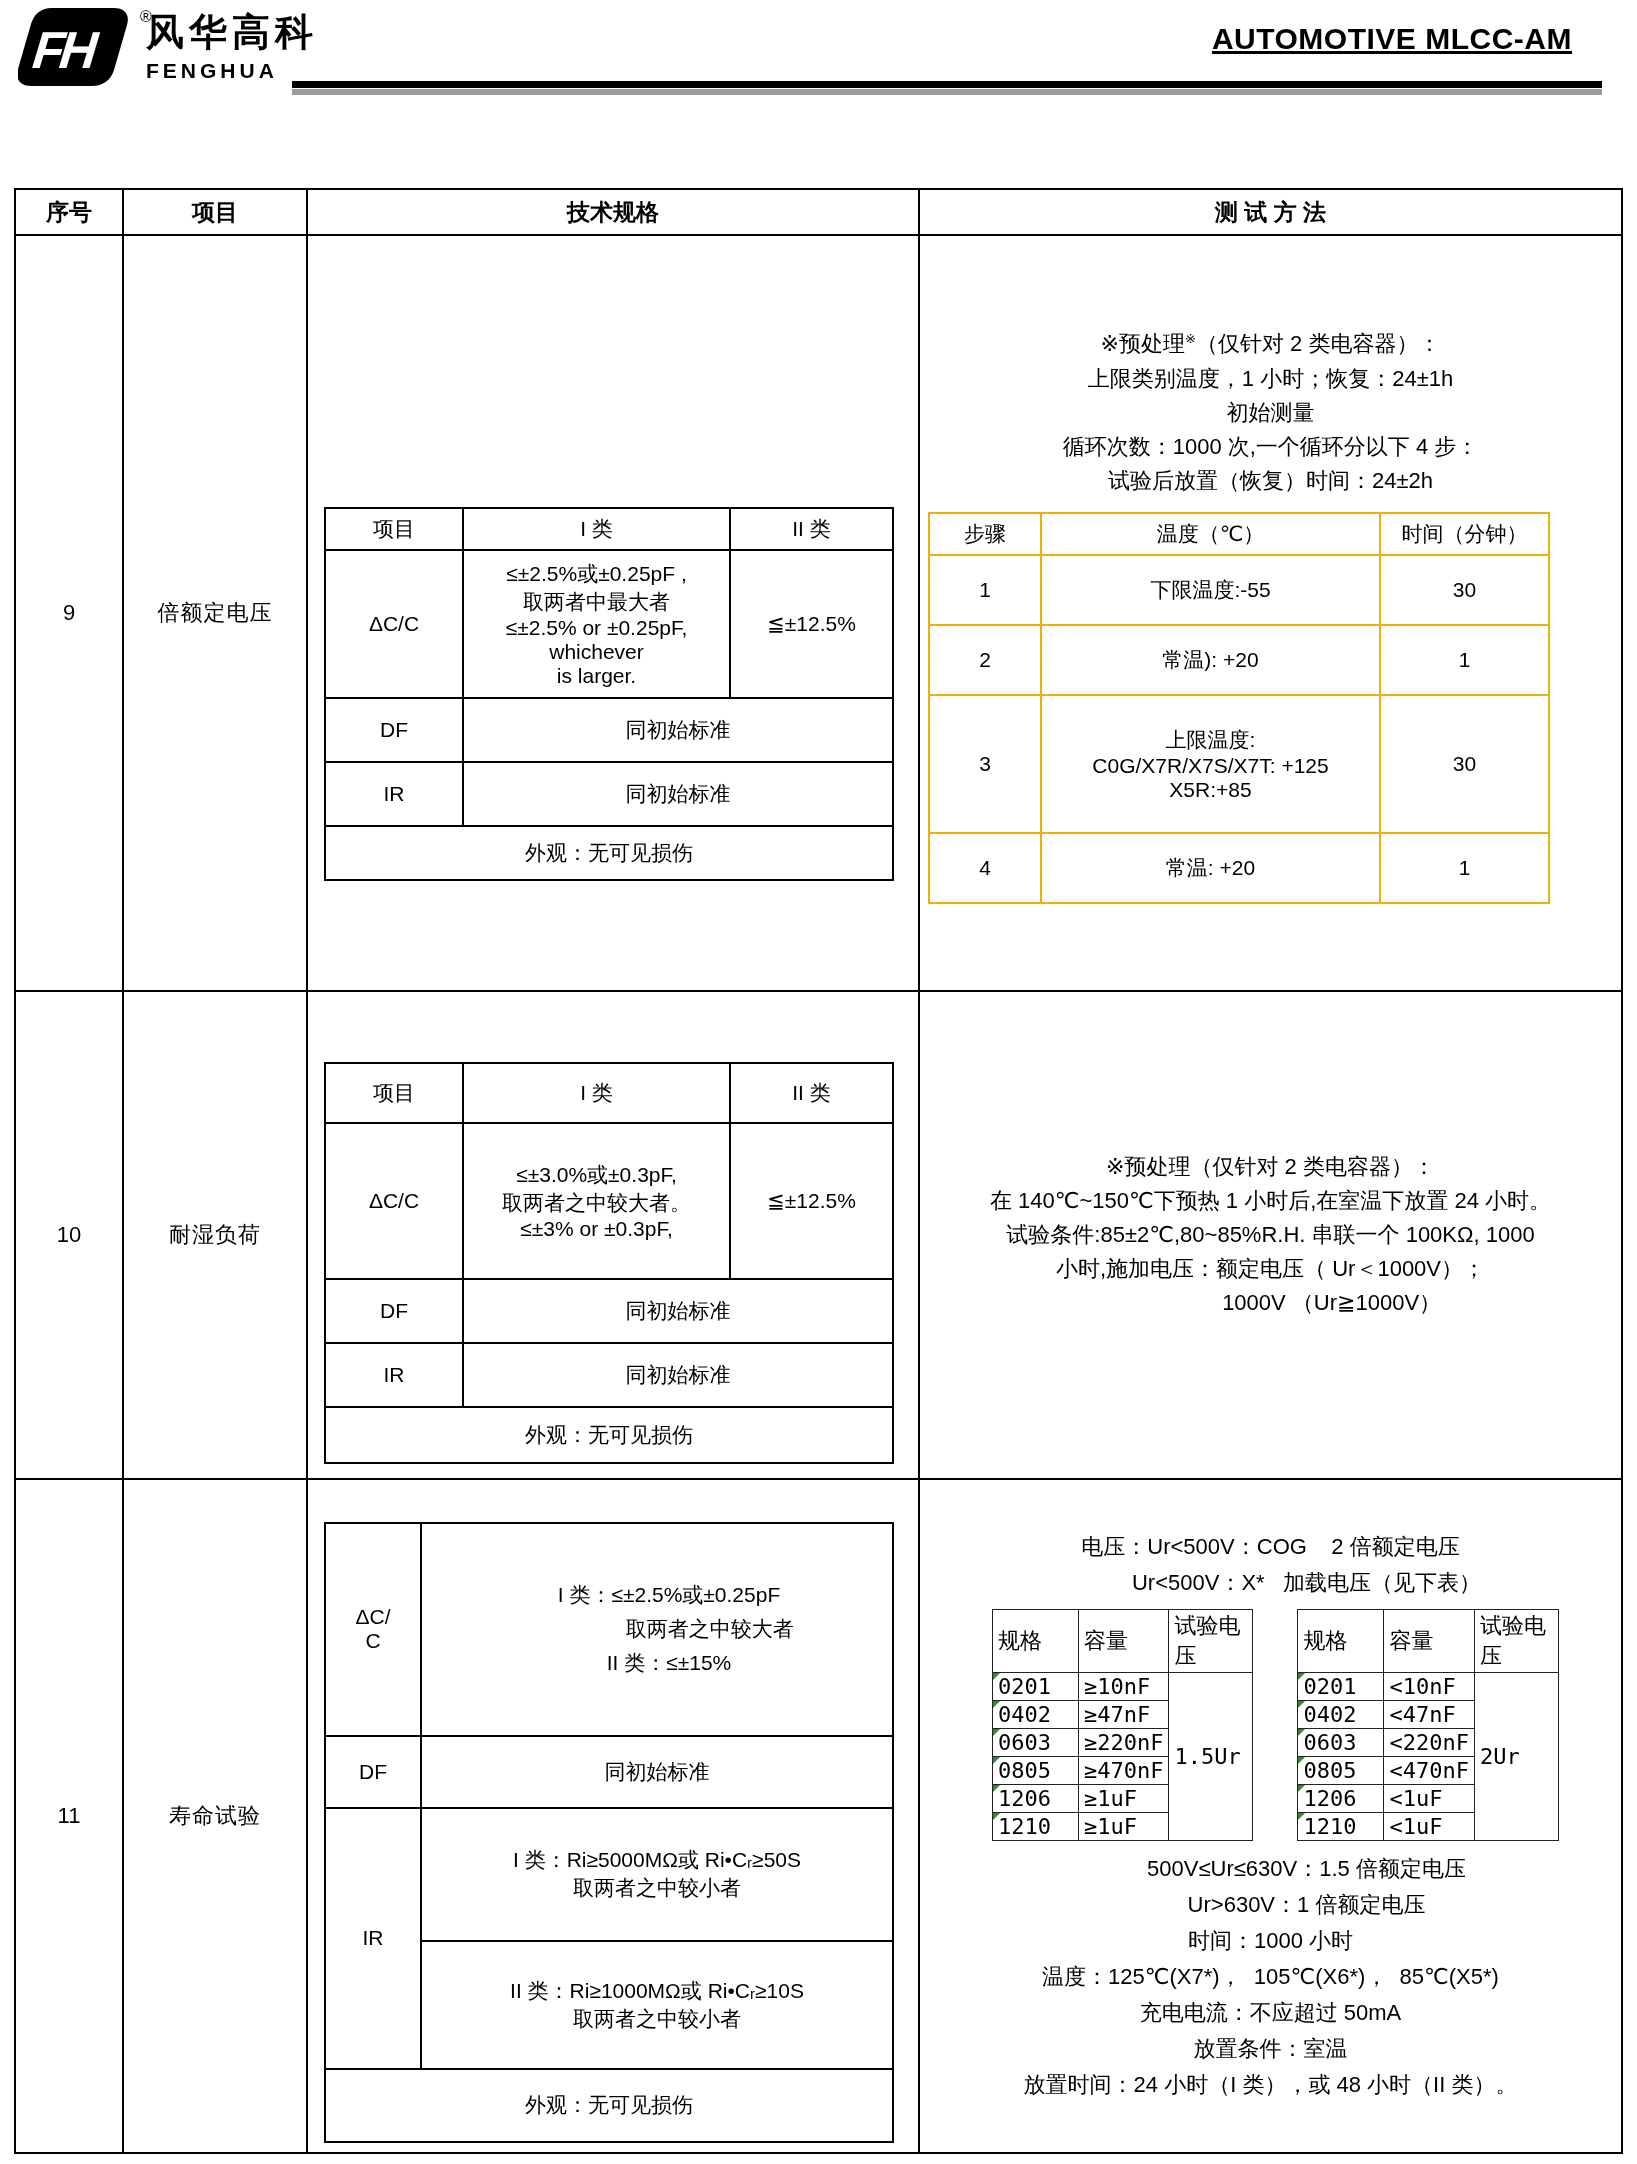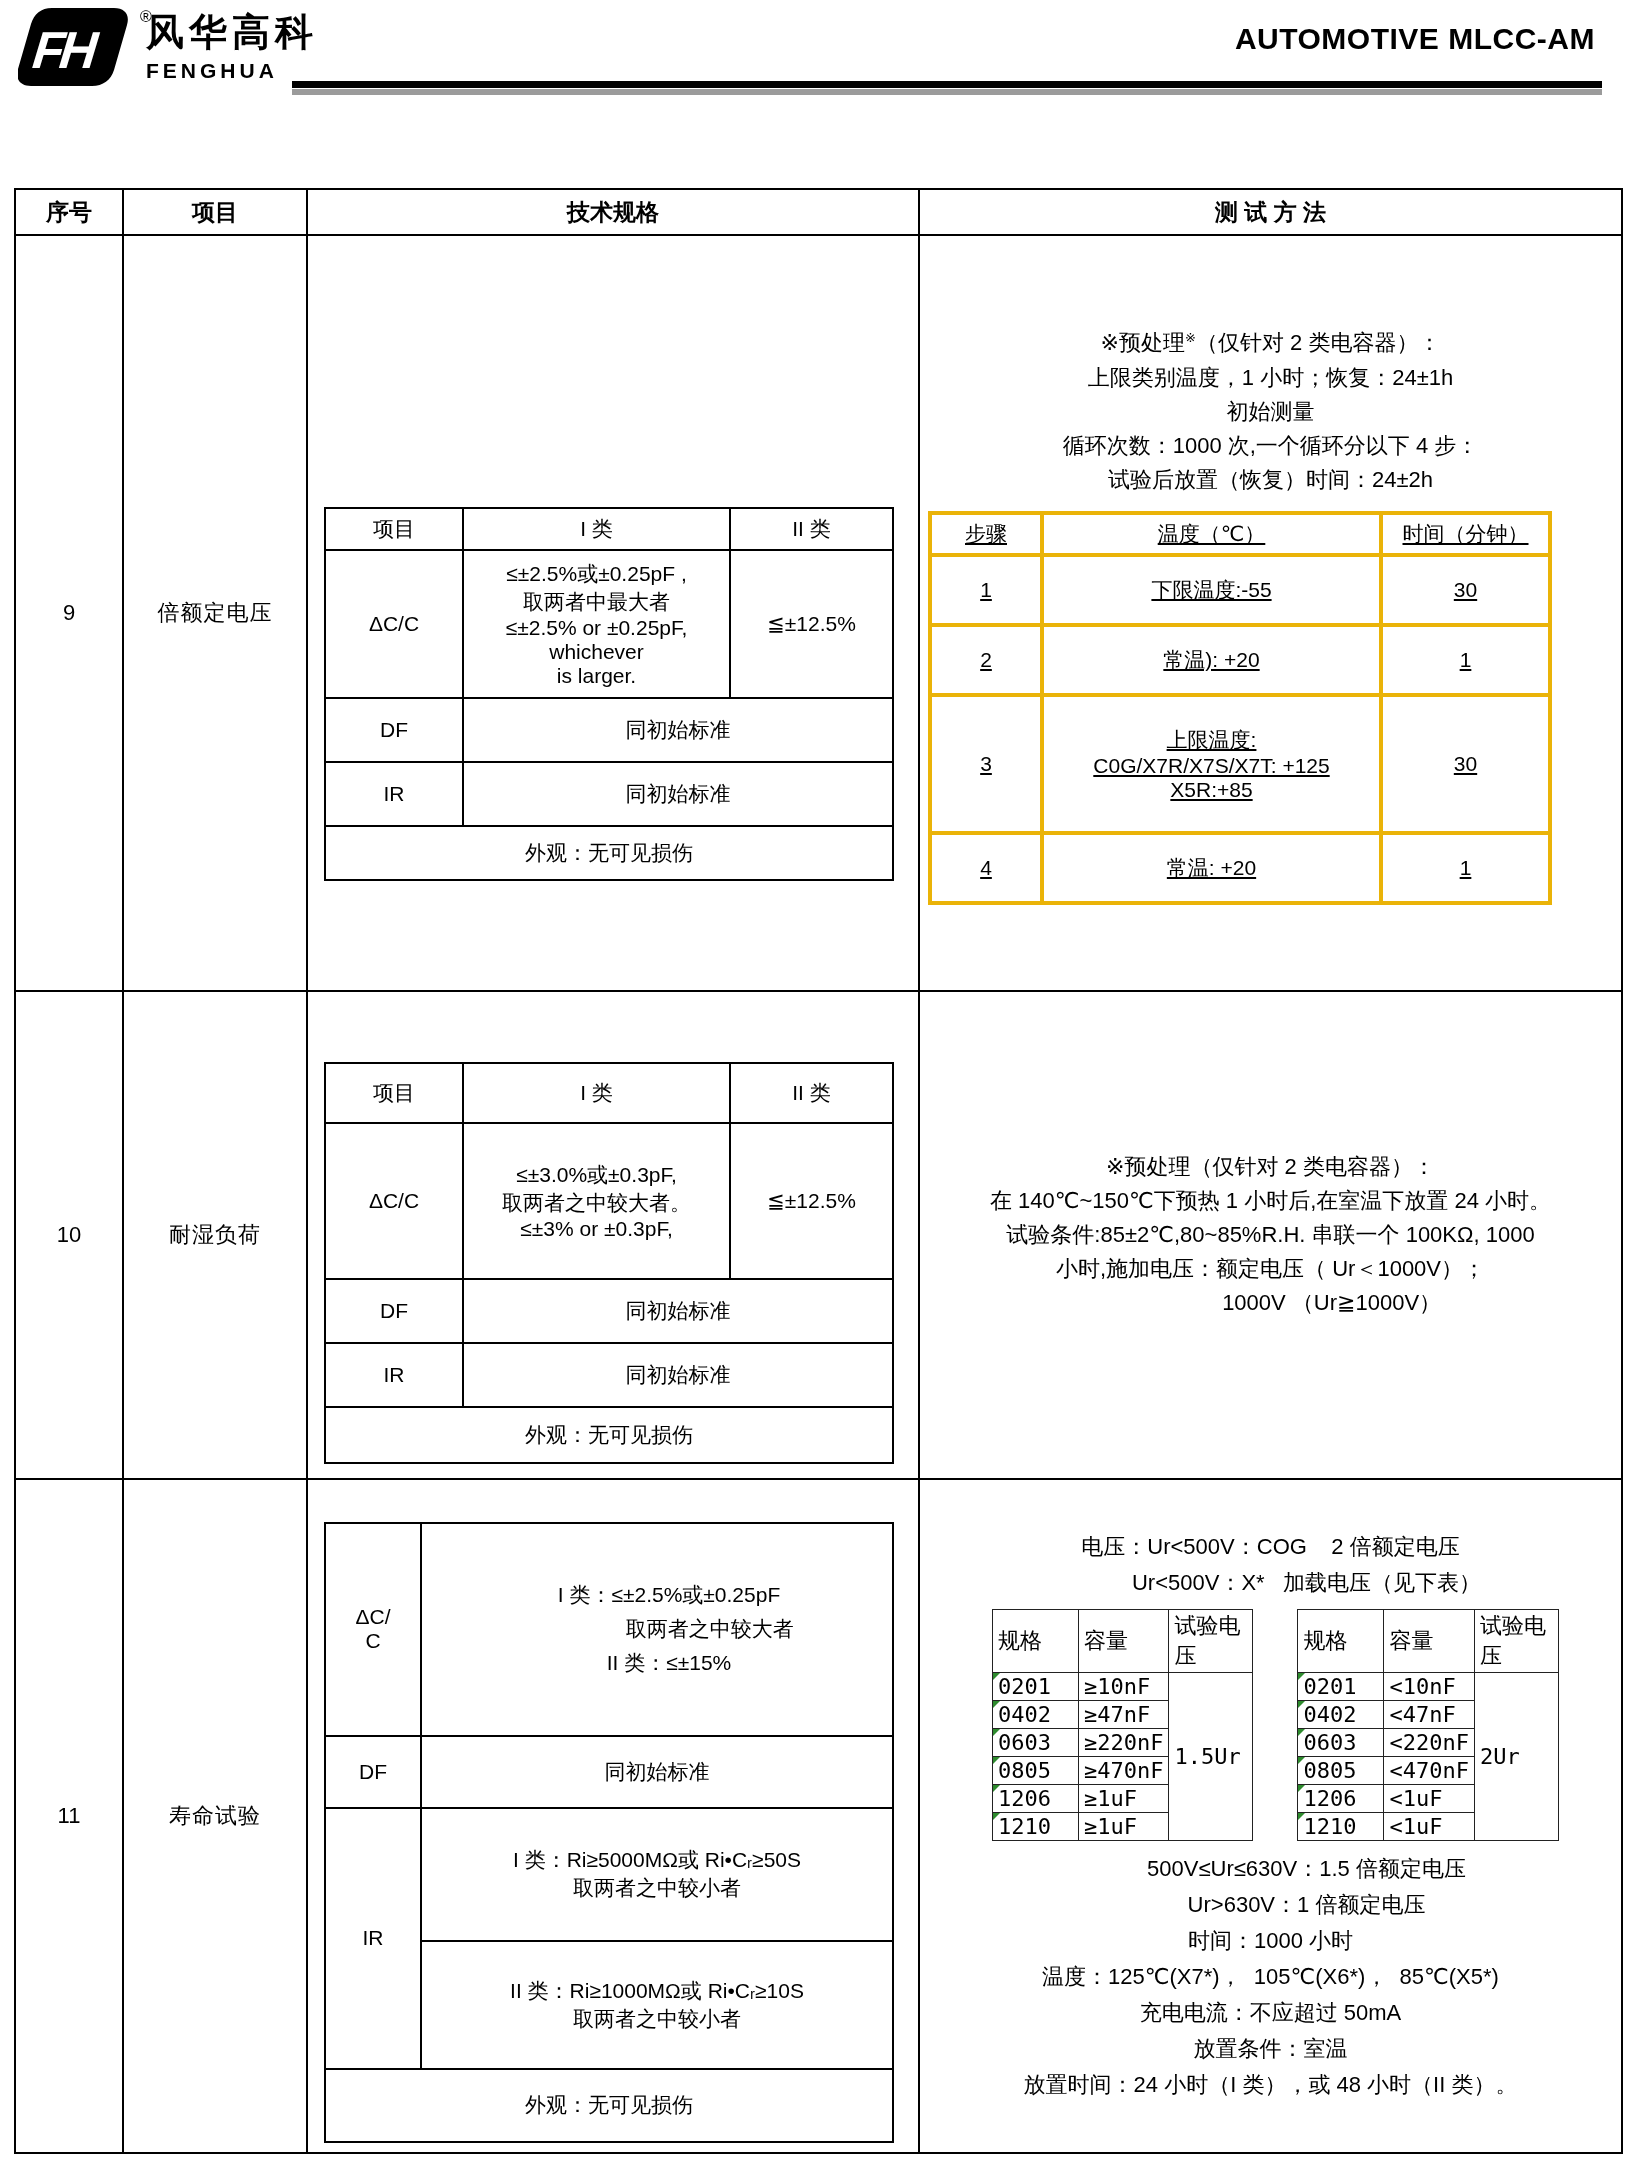--- a/index.html
+++ b/index.html
@@ -10,21 +10,21 @@
   html,body{margin:0;padding:0;background:#fff;}
   .page{position:relative;width:1637px;height:2164px;background:#fff;color:#000;
         font-family:"Liberation Sans","DejaVu Sans",sans-serif;overflow:hidden;}
 
   
   .logo{position:absolute;left:18px;top:4px;display:flex;align-items:flex-start;}
   .logo-reg{position:absolute;left:122px;top:4px;font-size:16px;}
   .brand{margin-left:16px;}
   .brand-cn{font-size:38px;font-weight:bold;letter-spacing:5px;line-height:44px;margin-top:6px;}
   .brand-en{font-size:21px;font-weight:bold;letter-spacing:4px;line-height:33px;}
-  .doc-title{position:absolute;top:22px;right:42px;font-size:30px;font-weight:bold;letter-spacing:.5px;}
+  .doc-title{position:absolute;top:22px;right:65px;font-size:30px;font-weight:bold;letter-spacing:.5px;text-decoration:underline;}
   .header-rule{position:absolute;left:292px;top:81px;width:1310px;}
   .hr-black{height:7px;background:var(--rule-black);}
   .hr-gray{height:6px;background:var(--rule-gray);margin-top:1px;}
 
   
   .main-table{position:absolute;left:14px;top:188px;width:1607px;border-collapse:collapse;table-layout:fixed;}
   .main-table td,.main-table th{border:2px solid #000;padding:0;vertical-align:middle;
         text-align:center;font-size:22px;font-weight:normal;}
   .mt-head th{height:44px;font-size:23px;font-weight:bold;}
   .cell-no{font-size:24px;}
@@ -45,21 +45,21 @@
   .val{text-align:left;padding-left:14px;}
   .pre{white-space:pre-wrap;}
   .c2{text-align:center;font-size:22px;}
   .app{text-align:left;padding-left:12px;}
   .st11 .app{text-align:center;}
   .st11 .valc{text-align:center;}
   .st11 .dccv{padding-left:32px;line-height:34px;}
 
   
   .steps-table{border-collapse:collapse;margin:14px 0 0 8px;width:620px;table-layout:fixed;}
-  .steps-table td{border:4px solid #eab308;text-align:center;font-size:21px;vertical-align:middle;text-decoration:underline;}
+  .steps-table td{border:2px solid #eab308;text-align:center;font-size:21px;vertical-align:middle;}
   .m9-line{line-height:34px;}
   .m9-pre{white-space:pre-wrap;line-height:34px;}
   sup{font-size:13px;}
 
   
   .m10-pre{white-space:pre-wrap;line-height:34px;font-size:22px;}
   .pline{white-space:pre-wrap;line-height:36px;}
   .ind{margin-left:72px;}
 
   

